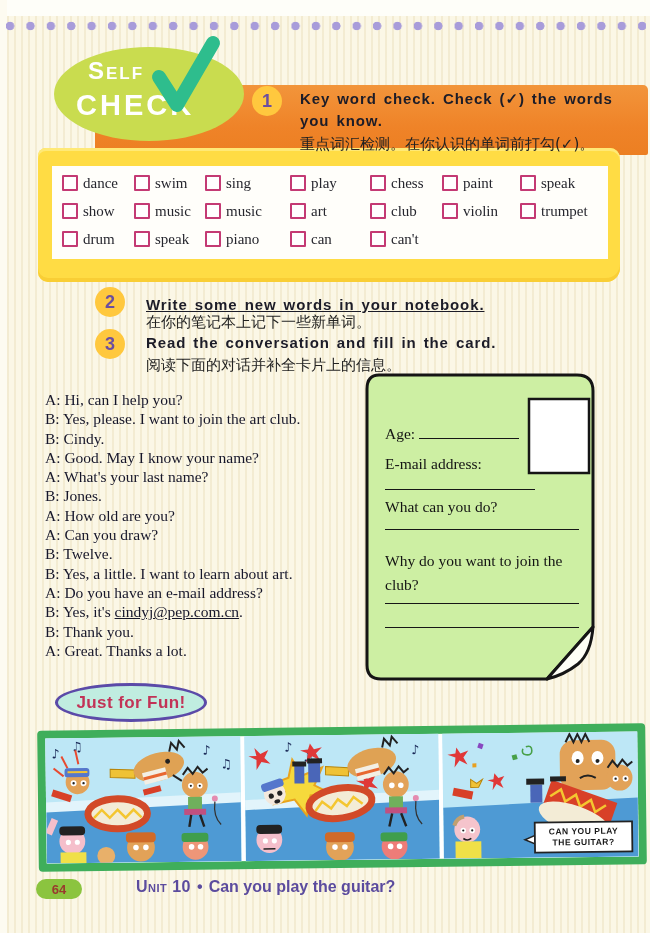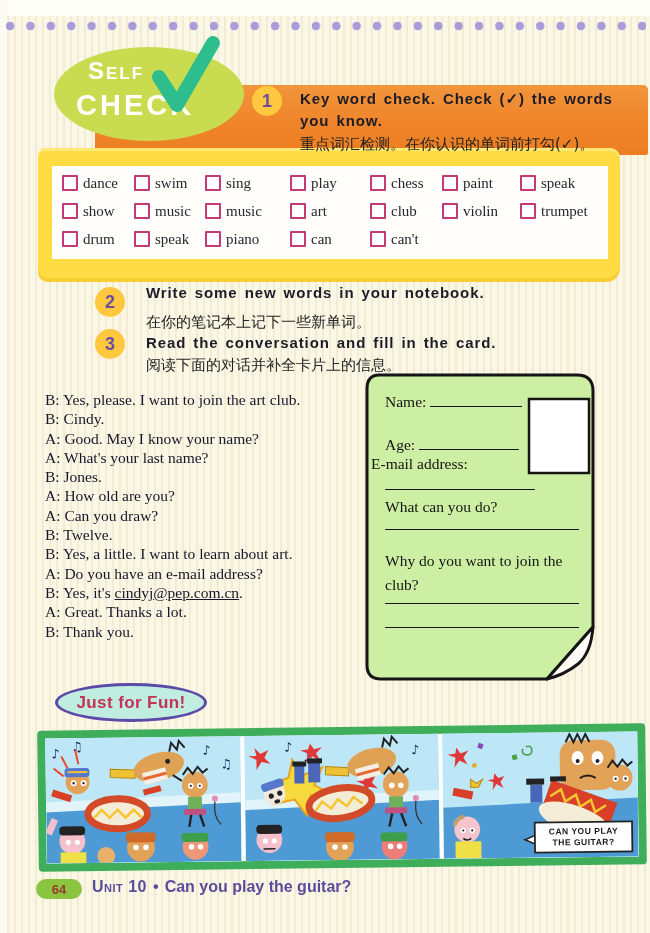--- a/index.html
+++ b/index.html
@@ -60,21 +60,21 @@
   .comic-inner{display:flex;width:100%;height:100%;gap:4px;background:#FFFFFF;}
   .panel{flex:1;position:relative;overflow:hidden;background:#BDE7F6;}
   .panel svg{display:block;width:100%;height:100%;}
   .note-t{font-family:"DejaVu Sans",sans-serif;font-size:13px;fill:#1A2A58;}
   .bubble-t{font-family:"Liberation Sans",sans-serif;font-size:8.6px;font-weight:bold;fill:#1A1A1A;letter-spacing:.5px;}
 
   
   .page-pill{position:absolute;left:36px;top:879px;width:46px;height:20px;background:#8BC43F;border-radius:11px;
         display:flex;align-items:center;justify-content:center;font-weight:bold;font-size:13px;color:#993A2E;}
   .footer-title{position:absolute;left:92px;top:878px;font-weight:bold;font-size:16px;color:#5B4B9E;}
-  .footer-title .unit{font-variant:small-caps;letter-spacing:.5px;}
+  .footer-title .unit{font-variant:small-caps;letter-spacing:.5px;margin-left:44px;}
   .footer-title .sep{margin:0 6px;}
 </style>
 </head>
 <body>
 
 <div class="page">
   <div class="top-strip"></div>
   <div class="left-strip"></div>
   <div class="dots"></div>
 
@@ -187,29 +187,30 @@
       <polyline points="10,44 28,72 64,10" fill="none" stroke="#2EBD8D" stroke-width="14" stroke-linecap="round" stroke-linejoin="round"></polyline>
     </svg>
   </div>
 
   <div class="num" style="left:252px;top:86px;">1</div>
   <div class="task-title" style="left:300px;top:90px;">Key word check. Check (✓) the words</div>
   <div class="task-title" style="left:300px;top:112px;">you know.</div>
   <div class="task-zh" style="left:300px;top:135px;">重点词汇检测。在你认识的单词前打勾(✓)。</div>
 
   <div class="num" style="left:95px;top:287px;">2</div>
-  <div class="task-title" style="left:146px;top:284px;">Write some new words in your notebook.</div>
+  <div class="task-title" style="left:146px;top:296px;text-decoration:underline;">Write some new words in your notebook.</div>
   <div class="task-zh" style="left:146px;top:313px;">在你的笔记本上记下一些新单词。</div>
 
   <div class="num" style="left:95px;top:329px;">3</div>
   <div class="task-title" style="left:146px;top:334px;">Read the conversation and fill in the card.</div>
   <div class="task-zh" style="left:146px;top:356px;">阅读下面的对话并补全卡片上的信息。</div>
 
   <div class="dialogue">
 
+      <div class="dline"><span>A: Hi, can I help you?</span><span class="link"></span><span></span></div>
 
       <div class="dline"><span>B: Yes, please.  I want to join the art club.</span><span class="link"></span><span></span></div>
 
       <div class="dline"><span>B: Cindy.</span><span class="link"></span><span></span></div>
 
       <div class="dline"><span>A: Good.  May I know your name?</span><span class="link"></span><span></span></div>
 
       <div class="dline"><span>A: What's your last name?</span><span class="link"></span><span></span></div>
 
       <div class="dline"><span>B: Jones.</span><span class="link"></span><span></span></div>
@@ -219,34 +220,33 @@
       <div class="dline"><span>A: Can you draw?</span><span class="link"></span><span></span></div>
 
       <div class="dline"><span>B: Twelve.</span><span class="link"></span><span></span></div>
 
       <div class="dline"><span>B: Yes, a little.  I want to learn about art.</span><span class="link"></span><span></span></div>
 
       <div class="dline"><span>A: Do you have an e-mail address?</span><span class="link"></span><span></span></div>
 
       <div class="dline"><span>B: Yes, it's </span><span class="link">cindyj@pep.com.cn</span><span>.</span></div>
 
+      <div class="dline"><span>B: Thank you.</span><span class="link"></span><span></span></div>
+
       <div class="dline"><span>A: Great. Thanks a lot.</span><span class="link"></span><span></span></div>
-
-      <div class="dline"><span>B: Thank you.</span><span class="link"></span><span></span></div>
     </div>
 
   <div class="card">
     <svg class="card-bg" width="234" height="312" viewBox="0 0 234 312">
       <path d="M16,4 L214,4 Q230,4 230,20 L230,256 L184,308 L18,308 Q4,308 4,294 L4,18 Q4,4 16,4 Z" fill="#CDEFA3" stroke="#151515" stroke-width="3" stroke-linejoin="round"></path>
       <path d="M184,308 L230,256 Q228,282 215,293 Q201,304 184,308 Z" fill="#FEFEF6" stroke="#151515" stroke-width="3" stroke-linejoin="round"></path>
       <rect x="166" y="28" width="60" height="74" fill="#FFFFFF" stroke="#151515" stroke-width="2.5"></rect>
     </svg>
-    <div class="f" style="left:22px;top:22px;"><span>Name:</span> <span class="iline" style="width:92px;"></span></div>
-    <div class="f" style="left:22px;top:54px;margin-top:11px;"><span>Age:</span> <span class="iline" style="width:100px;"></span></div>
-    <div class="f" style="left:8px;top:84px;">E-mail address:</div>
+    <div class="f" style="left:22px;top:54px;"><span>Age:</span> <span class="iline" style="width:100px;"></span></div>
+    <div class="f" style="left:22px;top:84px;">E-mail address:</div>
     <div class="rule" style="left:22px;top:118px;width:150px;"></div>
     <div class="f" style="left:22px;top:127px;">What can you do?</div>
     <div class="rule" style="left:22px;top:158px;width:194px;"></div>
     <div class="f" style="left:22px;top:178px;width:200px;line-height:24px;">Why do you want to join the club?</div>
     <div class="rule" style="left:22px;top:232px;width:194px;"></div>
     <div class="rule" style="left:22px;top:256px;width:194px;"></div>
   </div>
 
   <div class="fun-badge">Just for Fun!</div>
 

